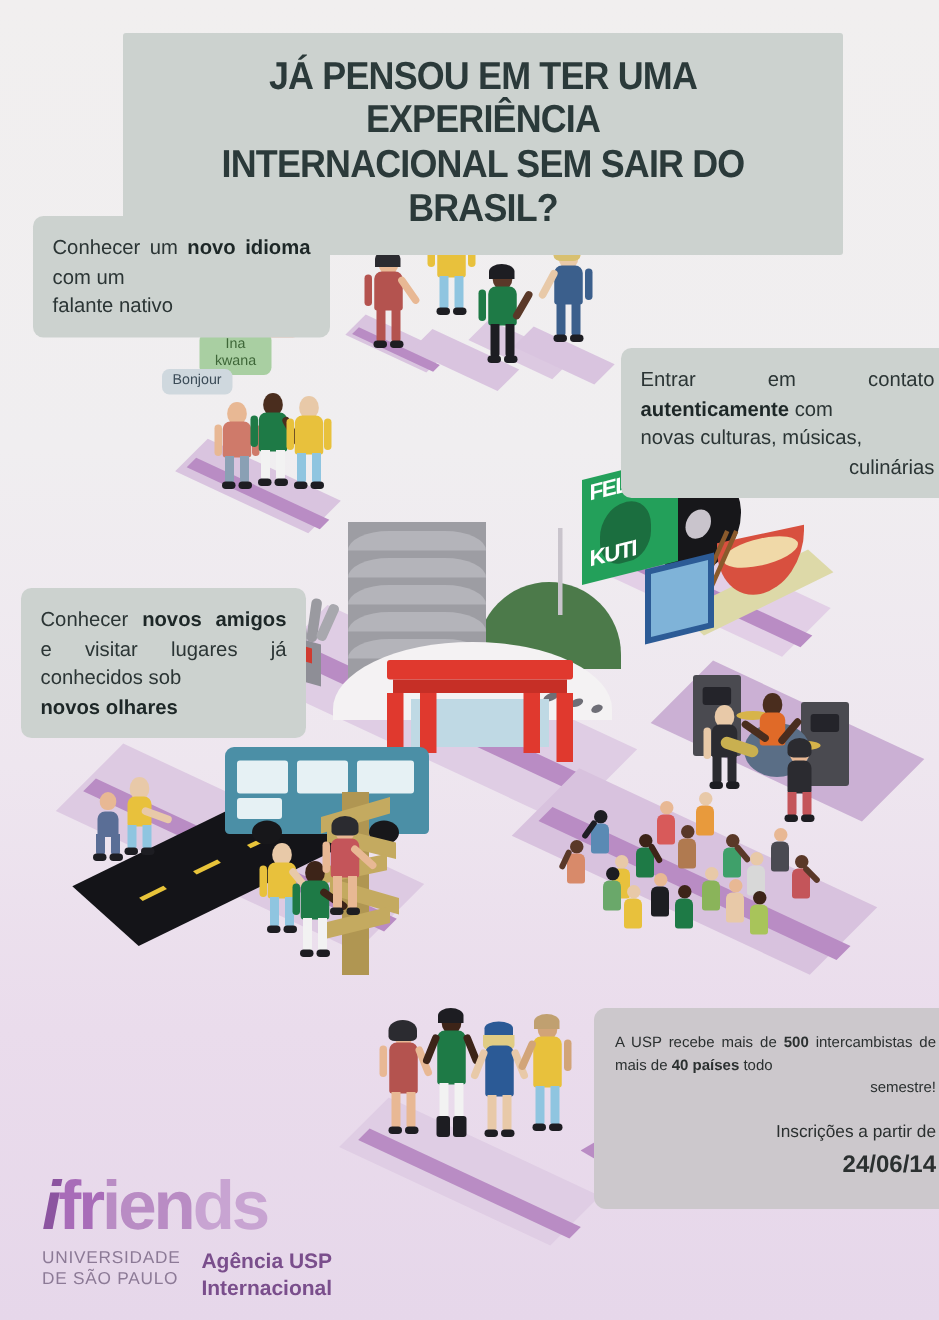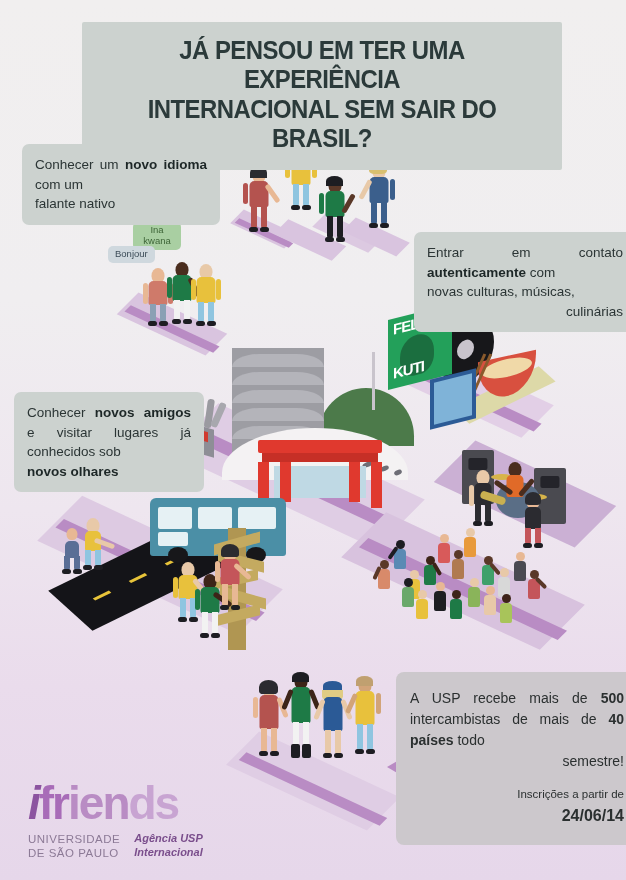--- a/index.html
+++ b/index.html
@@ -37,42 +37,42 @@
   #callout-culture{left:414px;top:232px;width:196px;text-align:justify;}
   #callout-culture .lastline{text-align:right;}
   #callout-friends{left:14px;top:392px;width:164px;text-align:justify;}
   #callout-friends .lastline{text-align:left;}
 
   
   #info-box{
     left:396px;top:672px;width:214px;padding:16px 14px 18px 14px;
     background:#ccc8cc;border-radius:8px;color:#2b3030;
   }
-  #info-stats{font-size:14px;line-height:1.5;text-align:justify;}
+  #info-stats{font-size:10px;line-height:1.5;text-align:justify;}
   #info-stats .lastline{text-align:right;}
   #info-stats b{font-weight:bold;}
   #info-link{margin-top:16px;text-align:right;font-size:11.5px;line-height:1.45;}
   #info-link .url{display:block;font-weight:bold;font-size:14px;margin-top:1px;letter-spacing:-0.2px;}
   #info-date{margin-top:14px;text-align:right;font-size:11.5px;line-height:1.45;}
   #info-date .d{display:block;font-weight:bold;font-size:16px;margin-top:1px;}
 
   
   #info-nub{left:387px;top:760px;width:12px;height:14px;background:#b98cc4;
             clip-path:polygon(100% 0,100% 100%,0 50%);}
 
   
   #logo-block{left:28px;top:780px;width:200px;}
   #logo-word{font-size:46px;font-weight:bold;letter-spacing:-2px;line-height:1;}
   #logo-word .i{color:#8c54a0;font-style:italic;}
   #logo-word .fr{color:#a86cb8;}
   #logo-word .ien{color:#b98cc4;}
   #logo-word .ds{color:#c8a4d2;}
   #logo-sub{display:flex;gap:14px;margin-top:6px;align-items:flex-start;}
   #logo-usp{color:#8c7a96;font-size:11.5px;line-height:1.25;letter-spacing:0.5px;}
-  #logo-agency{color:#7a4e8c;font-size:11px;line-height:1.25;font-style:italic;font-weight:bold;}
+  #logo-agency{color:#7a4e8c;font-size:14px;line-height:1.25;font-weight:bold;}
 
   
   .bubble{border-radius:5px;padding:3px 7px;font-size:9.5px;line-height:1.15;color:#5a4040;}
   #bubble-ni-hao{left:162px;top:204px;background:#f3b9a8;color:#9c3a28;font-size:11px;padding:4px 8px;}
   #bubble-ina{left:133px;top:222px;background:#a9cfa2;color:#3e6638;width:34px;text-align:center;}
   #bubble-bonjour{left:108px;top:246px;background:#cfd8de;color:#3c4c58;}
   .bubble:after{content:"";position:absolute;left:9px;bottom:-5px;border-left:6px solid transparent;
     border-right:0 solid transparent;border-top:6px solid inherit;}
 
   

